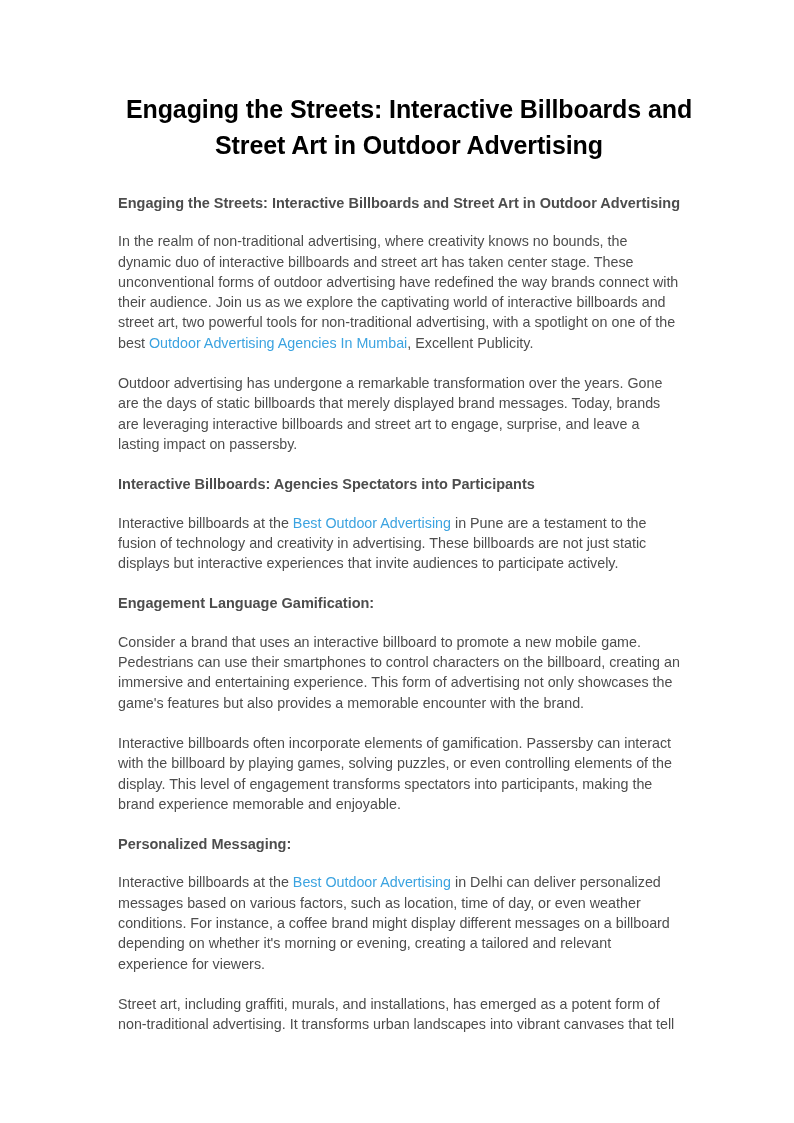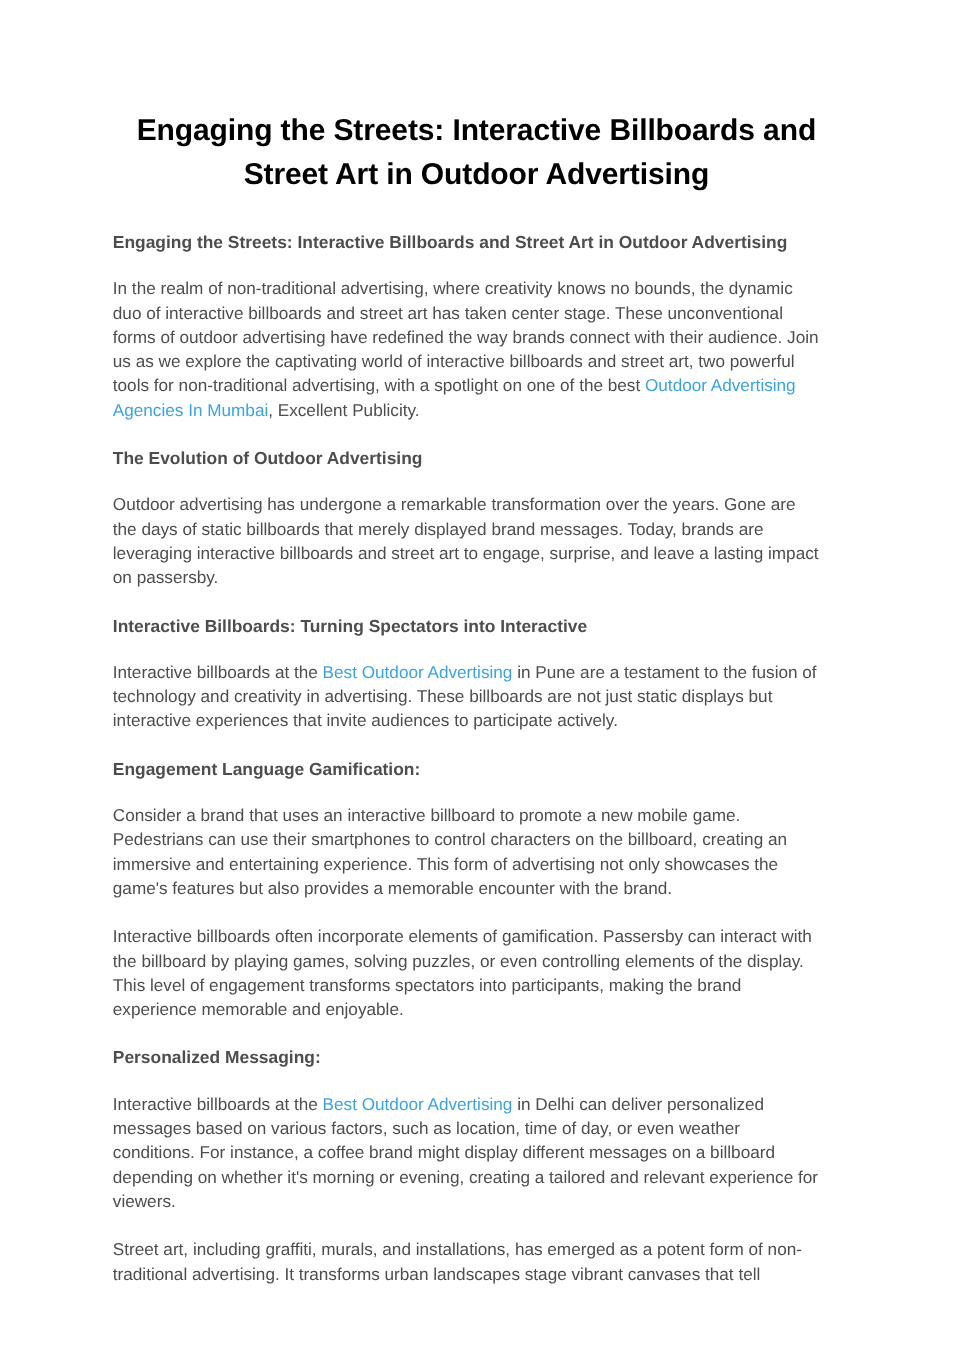--- a/index.html
+++ b/index.html
@@ -11,21 +11,21 @@
     width: 794px;
     height: 1123px;
     font-family: "Liberation Sans", sans-serif;
     color: #333333;
     overflow: hidden;
   }
   .page {
     width: 794px;
     height: 999px;
     box-sizing: border-box;
-    padding: 92px 94px 60px 94px;
+    padding: 92px 94px 60px 118px;
     background: #ffffff;
     position: relative;
   }
   .doc-title {
     font-size: 25px;
     font-weight: bold;
     color: #000000;
     text-align: center;
     line-height: 1.42;
     margin: 0 0 30px 0;
@@ -57,34 +57,33 @@
 <body>
 
 <div class="page">
 
   <h1 class="doc-title">Engaging the Streets: Interactive Billboards and Street Art in Outdoor Advertising</h1>
 
   <h2 class="section-heading intro-heading">Engaging the Streets: Interactive Billboards and Street Art in Outdoor Advertising</h2>
 
   <p class="body-text"><span>In the realm of non-traditional advertising, where creativity knows no bounds, the dynamic duo of interactive billboards and street art has taken center stage. These unconventional forms of outdoor advertising have redefined the way brands connect with their audience. Join us as we explore the captivating world of interactive billboards and street art, two powerful tools for non-traditional advertising, with a spotlight on one of the best </span><a class="inline-link" href="#">Outdoor Advertising Agencies In Mumbai</a><span>, Excellent Publicity.</span></p>
 
-  <h2 class="section-heading">The Evolution of Outdoor Advertising</h2>
 
   <p class="body-text">Outdoor advertising has undergone a remarkable transformation over the years. Gone are the days of static billboards that merely displayed brand messages. Today, brands are leveraging interactive billboards and street art to engage, surprise, and leave a lasting impact on passersby.</p>
 
-  <h2 class="section-heading">Interactive Billboards: Turning Spectators into Interactive</h2>
+  <h2 class="section-heading">Interactive Billboards: Agencies Spectators into Participants</h2>
 
   <p class="body-text"><span>Interactive billboards at the </span><a class="inline-link" href="#">Best Outdoor Advertising</a><span> in Pune are a testament to the fusion of technology and creativity in advertising. These billboards are not just static displays but interactive experiences that invite audiences to participate actively.</span></p>
 
   <h2 class="section-heading">Engagement Language Gamification:</h2>
 
   <p class="body-text">Consider a brand that uses an interactive billboard to promote a new mobile game. Pedestrians can use their smartphones to control characters on the billboard, creating an immersive and entertaining experience. This form of advertising not only showcases the game's features but also provides a memorable encounter with the brand.</p>
 
   <p class="body-text">Interactive billboards often incorporate elements of gamification. Passersby can interact with the billboard by playing games, solving puzzles, or even controlling elements of the display. This level of engagement transforms spectators into participants, making the brand experience memorable and enjoyable.</p>
 
   <h2 class="section-heading">Personalized Messaging:</h2>
 
   <p class="body-text"><span>Interactive billboards at the </span><a class="inline-link" href="#">Best Outdoor Advertising</a><span> in Delhi can deliver personalized messages based on various factors, such as location, time of day, or even weather conditions. For instance, a coffee brand might display different messages on a billboard depending on whether it's morning or evening, creating a tailored and relevant experience for viewers.</span></p>
 
 
-  <p class="body-text">Street art, including graffiti, murals, and installations, has emerged as a potent form of non-traditional advertising. It transforms urban landscapes stage vibrant canvases that tell</p>
+  <p class="body-text">Street art, including graffiti, murals, and installations, has emerged as a potent form of non-traditional advertising. It transforms urban landscapes into vibrant canvases that tell</p>
 
 </div>
 
 </body></html>

